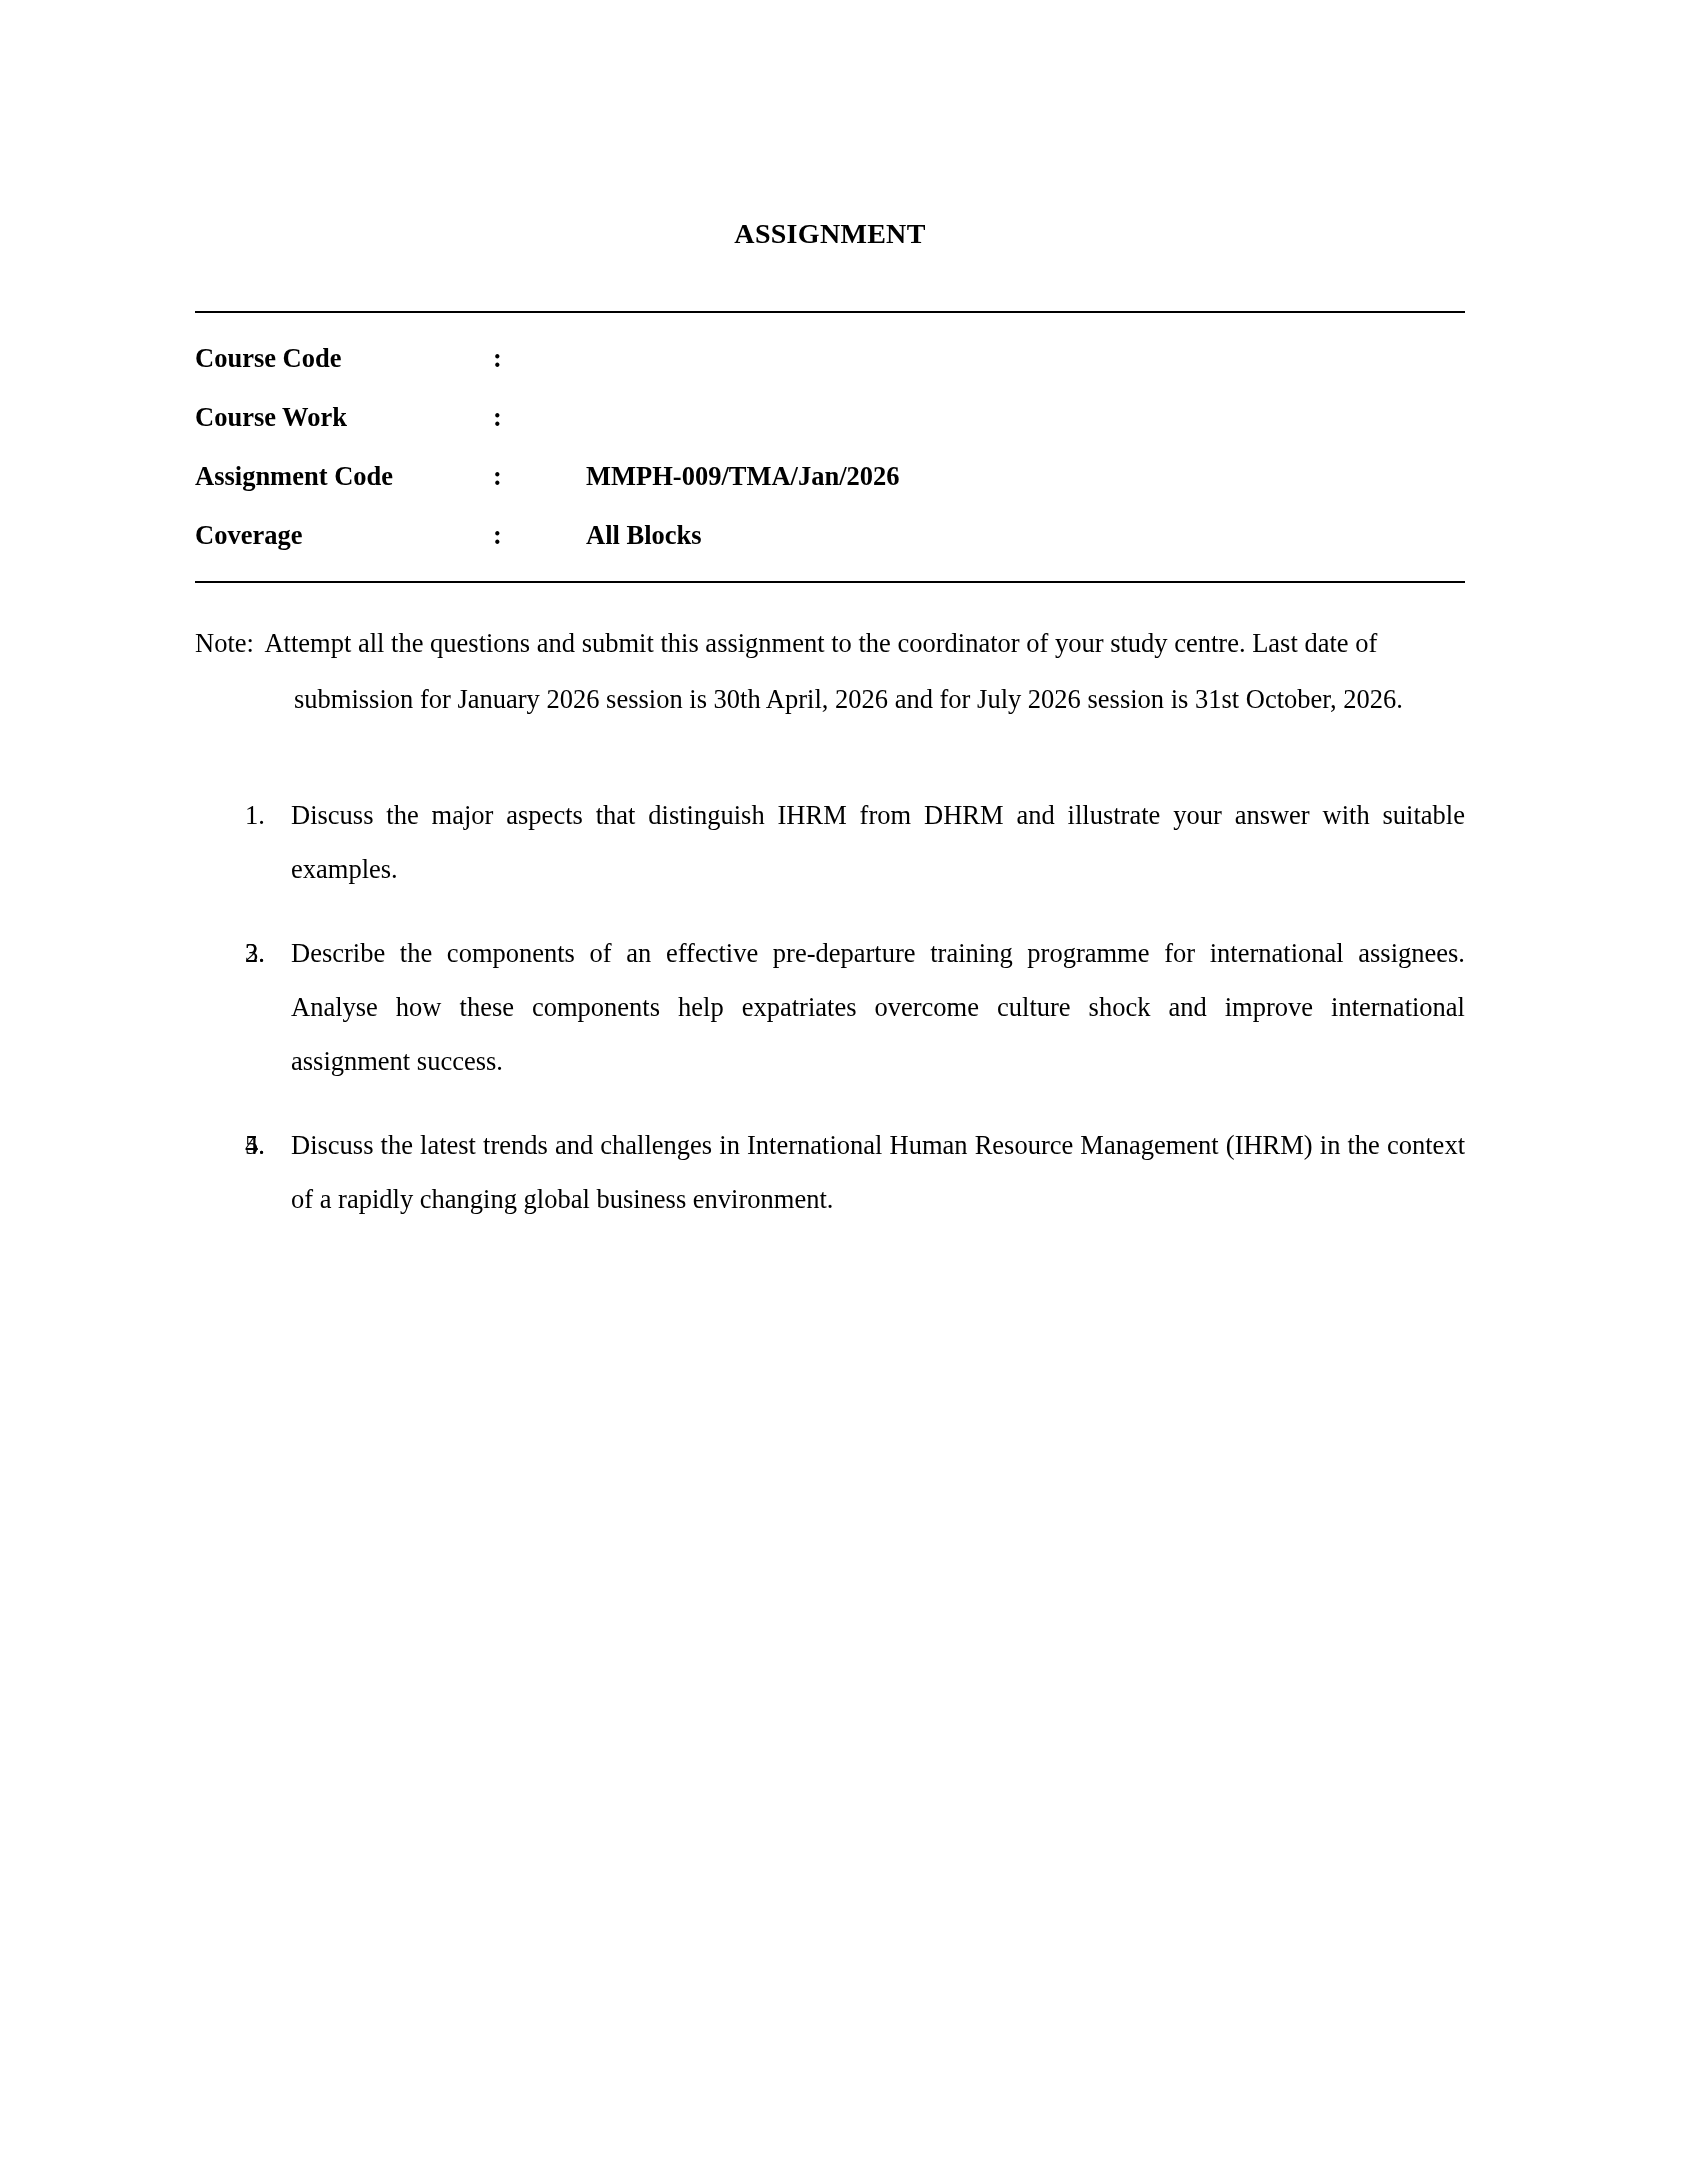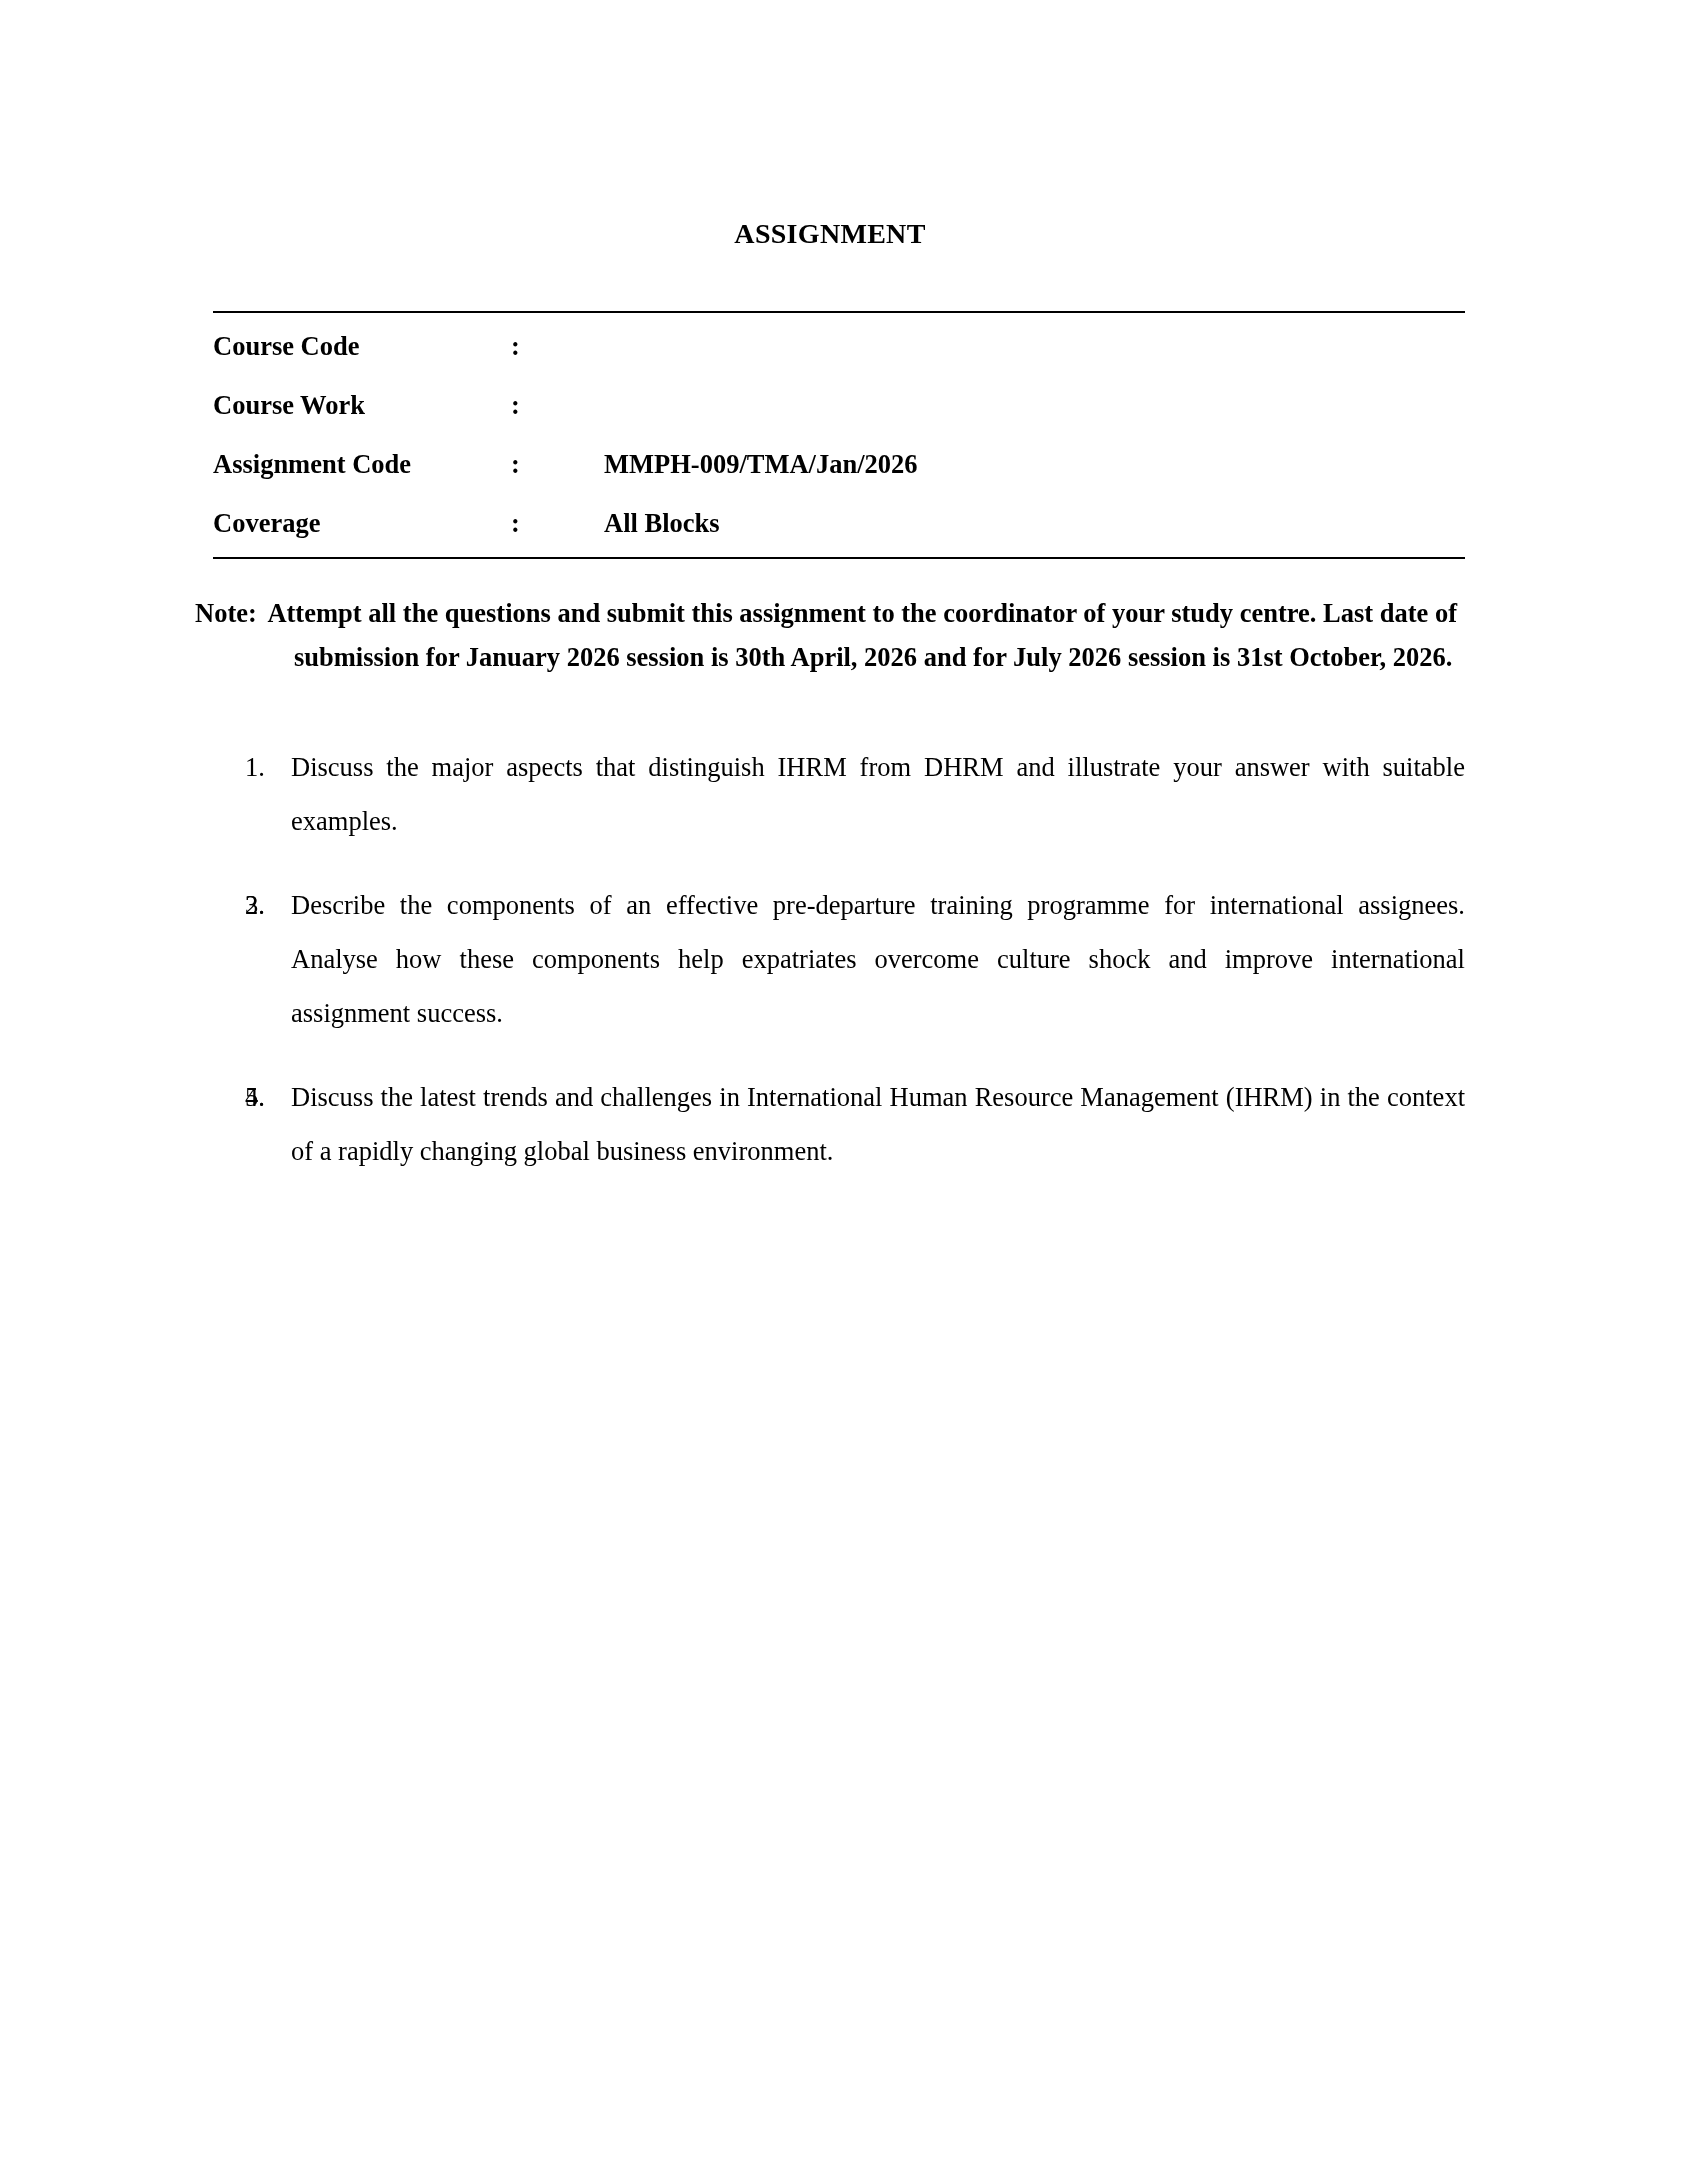--- a/index.html
+++ b/index.html
@@ -20,38 +20,37 @@
     text-align: center;
     font-size: 28px;
     font-weight: bold;
     letter-spacing: 0.3px;
     margin-bottom: 61px;
     font-family: Liberation Serif, serif;
   }
   .info-table {
     border-top: 2px solid #000000;
     border-bottom: 2px solid #000000;
-    padding: 4px 0;
-    margin-left: 18px;
+    padding: 16px 0;
   }
   .info-row {
     display: flex;
     align-items: center;
     height: 59px;
     font-size: 26.5px;
     font-weight: bold;
   }
   .info-label { width: 298px; flex: 0 0 298px; }
   .info-colon { width: 93px; flex: 0 0 93px; }
   .info-value { flex: 1 1 auto; }
   .note {
     margin-top: 32px;
     font-size: 26.5px;
-    font-weight: bold;
-    line-height: 44px;
+    font-weight: normal;
+    line-height: 56px;
     padding-left: 99px;
     text-indent: -99px;
   }
   .note-label { margin-right: 10.6px; }
   .questions {
     list-style: none;
     margin-top: 61px;
   }
   .question {
     position: relative;

